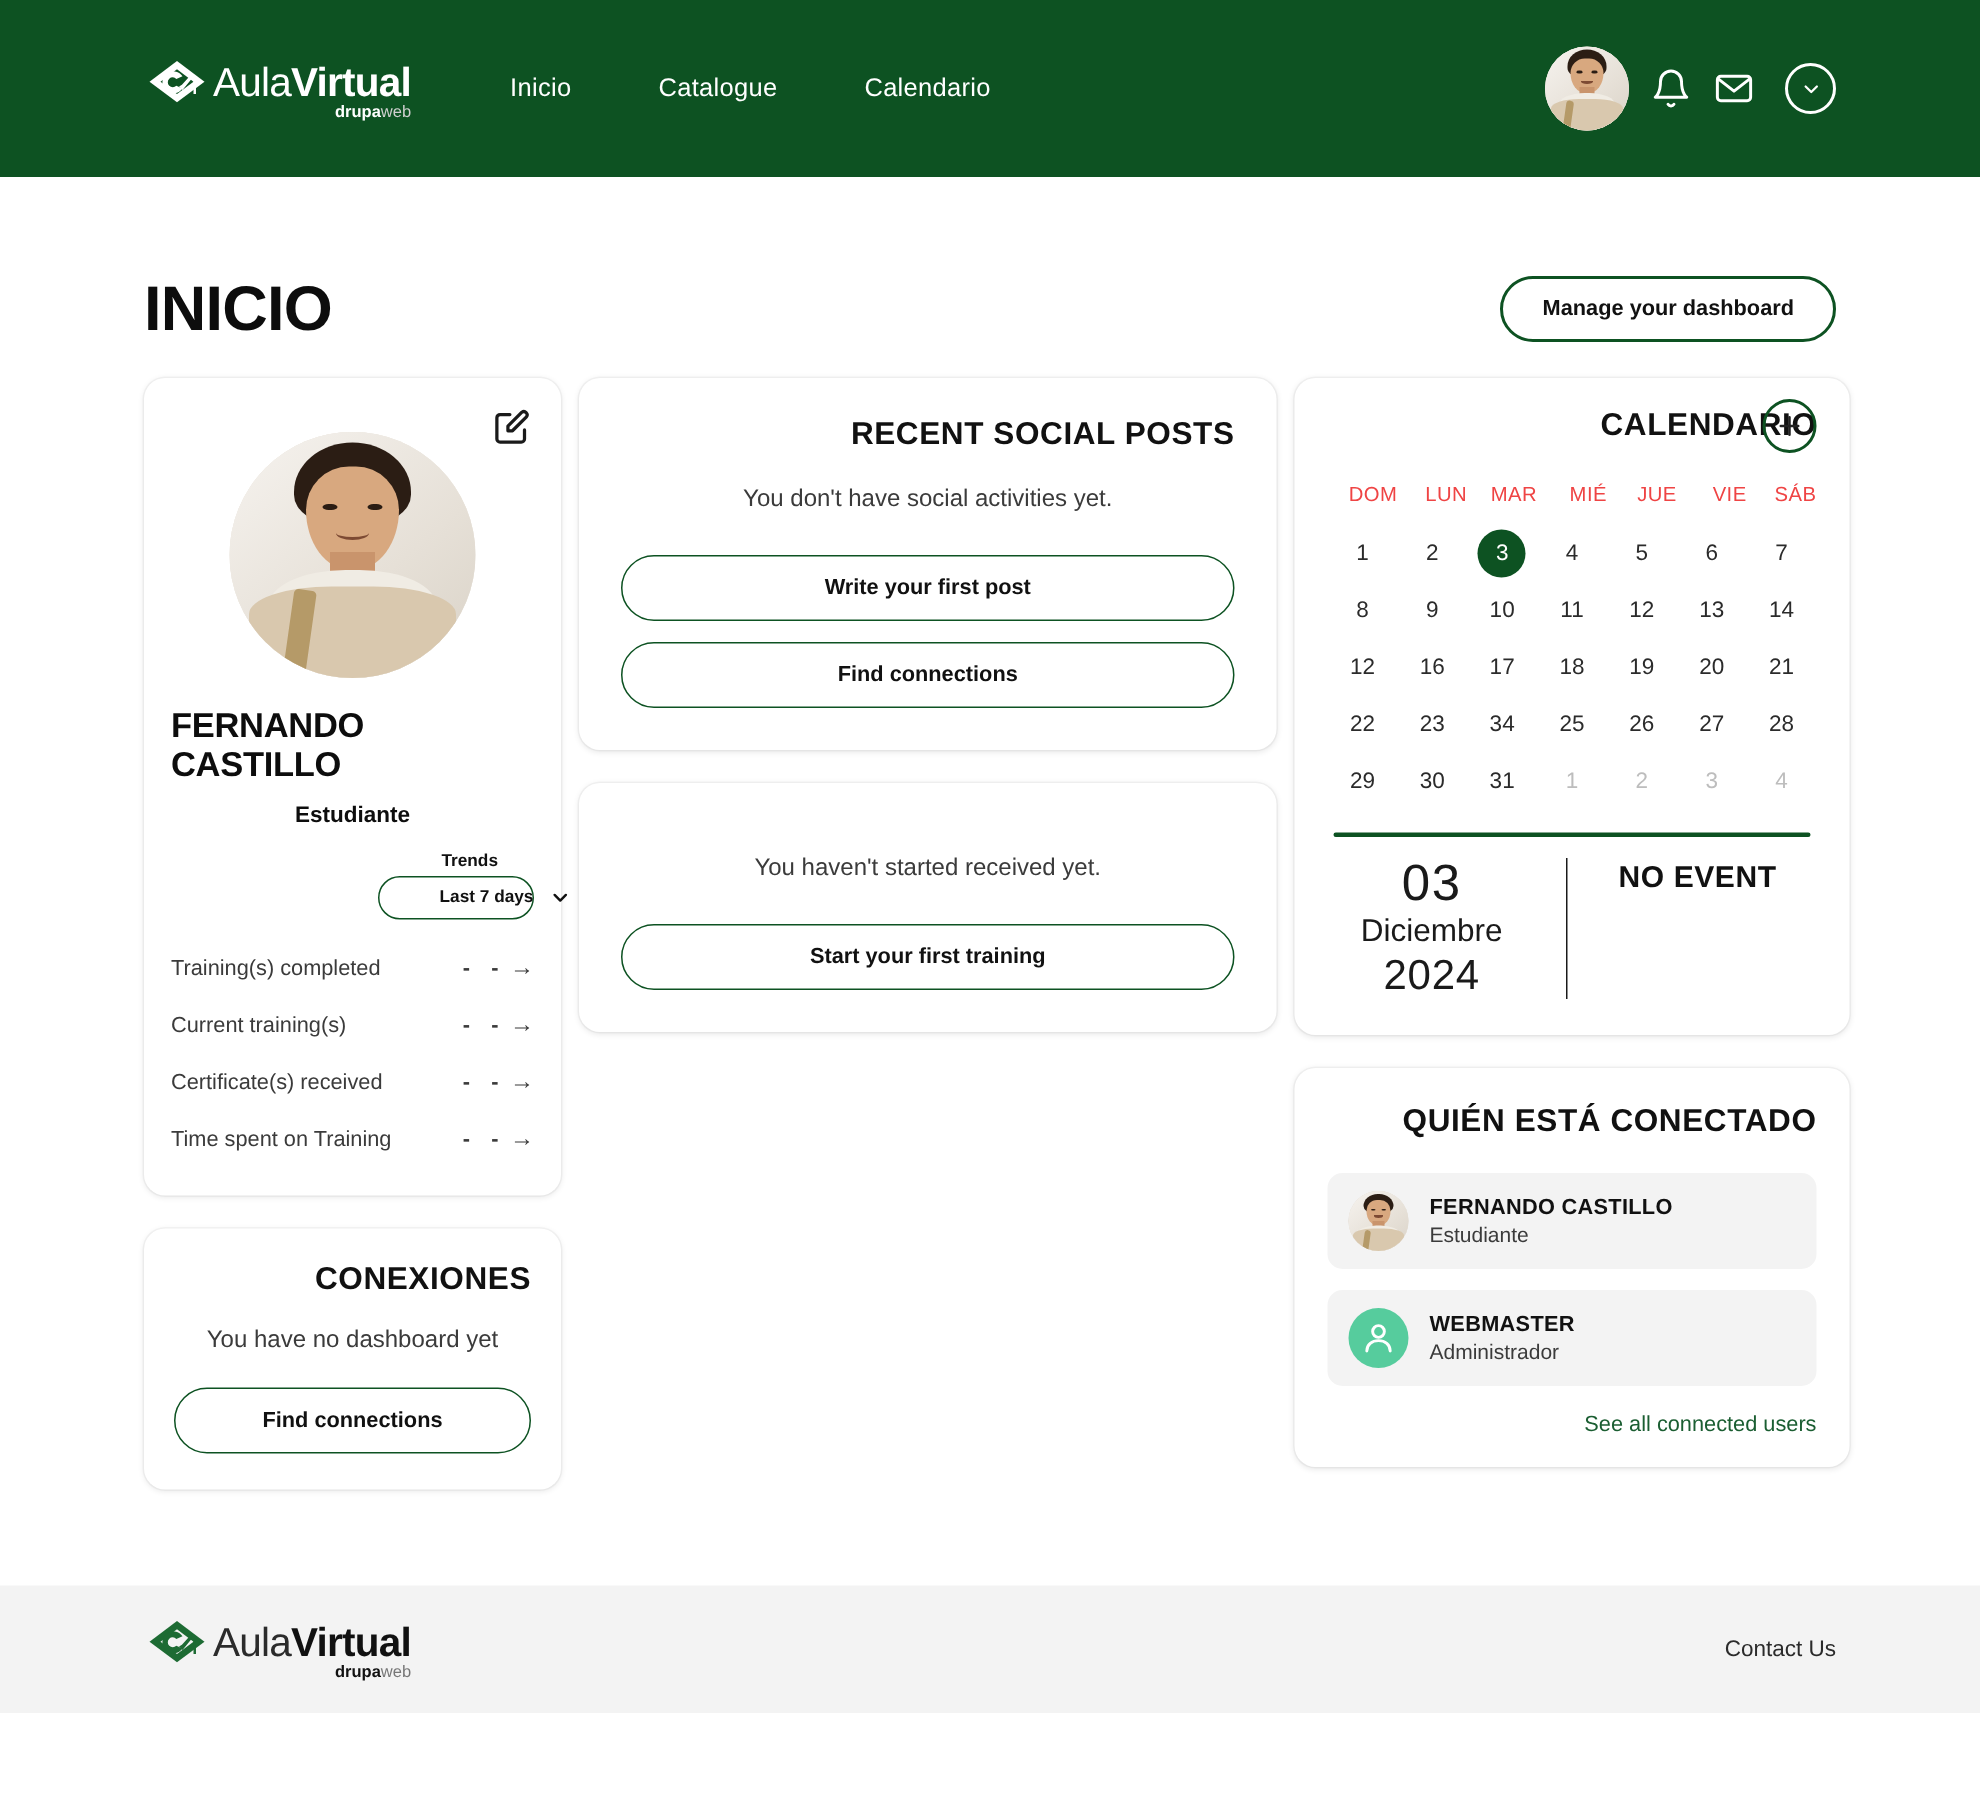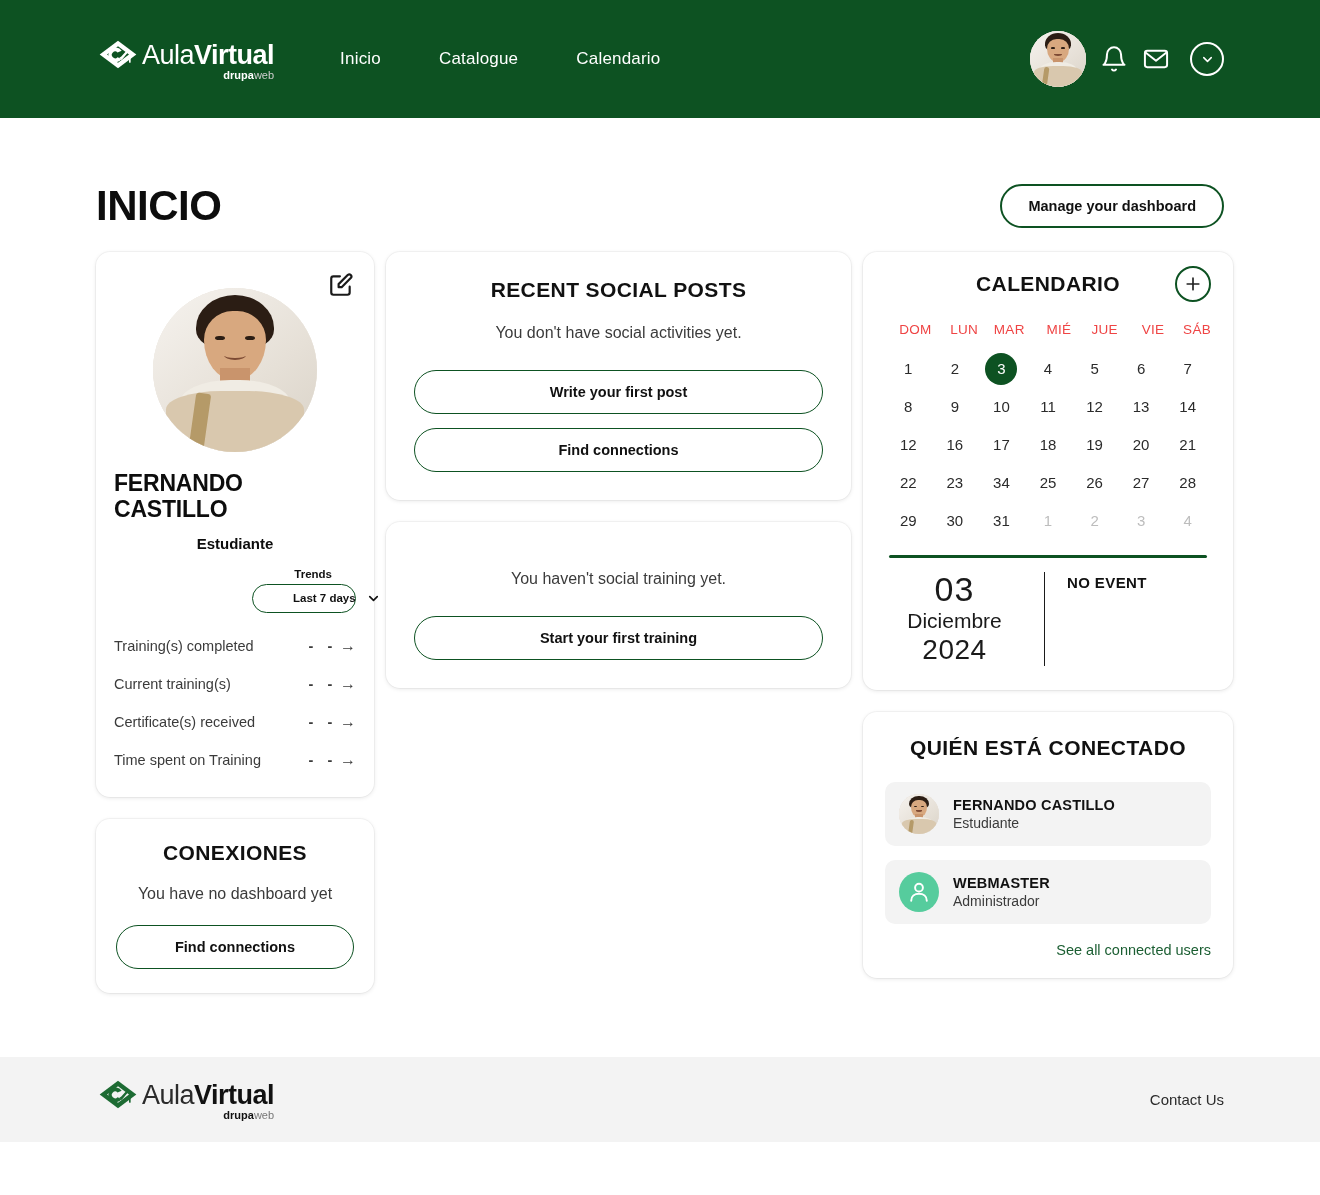--- a/index.html
+++ b/index.html
@@ -75,21 +75,21 @@
   }
   .col { display: flex; flex-direction: column; gap: 22px; }
 
   .card {
     background: #fff; border-radius: 14px;
     box-shadow: 0 1px 4px rgba(0,0,0,0.10), 0 0 0 1px rgba(0,0,0,0.035);
     padding: 22px;
   }
   .card-title {
     font-size: 21px; font-weight: 800; letter-spacing: 0.4px;
-    text-align: center; color: #111;
+    text-align: right; color: #111;
   }
   .card-empty {
     text-align: center; font-size: 16px; color: #3b3b3b; font-weight: 400;
   }
   .btn-pill {
     display: block; width: 100%;
     border: 1.6px solid #0d5222; border-radius: 24px; background: #fff;
     color: #111; font-size: 14.5px; font-weight: 700; font-family: inherit;
     padding: 13px 10px; cursor: pointer; text-align: center;
   }
@@ -181,21 +181,21 @@
   .cal-divider { height: 3px; background: #0d5222; margin: 18px 4px 0; border-radius: 2px; }
   .cal-event { display: flex; align-items: stretch; padding: 14px 0 24px; }
   .cal-event-date {
     width: 160px; text-align: center; padding-right: 20px;
     border-right: 1.5px solid #1a1a1a; color: #1a1a1a; font-weight: 300;
   }
   .ced-day { font-size: 34px; line-height: 1.05; letter-spacing: 1px; }
   .ced-month { font-size: 21px; line-height: 1.25; }
   .ced-year { font-size: 28px; line-height: 1.15; letter-spacing: .5px; }
   .cal-event-body { padding-left: 22px; padding-top: 2px; }
-  .cal-event-title { font-size: 15px; font-weight: 800; letter-spacing: .4px; color:#111; }
+  .cal-event-title { font-size: 20px; font-weight: 800; letter-spacing: .4px; color:#111;margin-left:12px; }
 
   
   .who-card { padding: 24px 22px 20px; }
   .who-list { margin-top: 22px; display: flex; flex-direction: column; gap: 14px; }
   .who-row {
     display: flex; align-items: center; gap: 14px;
     background: #f3f3f3; border-radius: 10px; padding: 12px 14px; cursor: pointer;
   }
   .who-av { width: 40px; height: 40px; border-radius: 50%; overflow: hidden; flex: none; position: relative; background:#d8cdc2;}
   .who-av.generic { background: #56cc9d; display:flex; align-items:center; justify-content:center; }
@@ -400,21 +400,21 @@
     <div class="col">
 
       <section class="card social-card">
         <h2 class="card-title">RECENT SOCIAL POSTS</h2>
         <p class="card-empty">You don't have social activities yet.</p>
         <button class="btn-pill">Write your first post</button>
         <button class="btn-pill">Find connections</button>
       </section>
 
       <section class="card training-card">
-        <p class="card-empty">You haven't social training yet.</p>
+        <p class="card-empty">You haven't started received yet.</p>
         <button class="btn-pill">Start your first training</button>
       </section>
     </div>
 
     <div class="col">
 
       <section class="card cal-card">
         <div class="cal-head">
           <h2 class="card-title">CALENDARIO</h2>
           <span class="cal-add">

